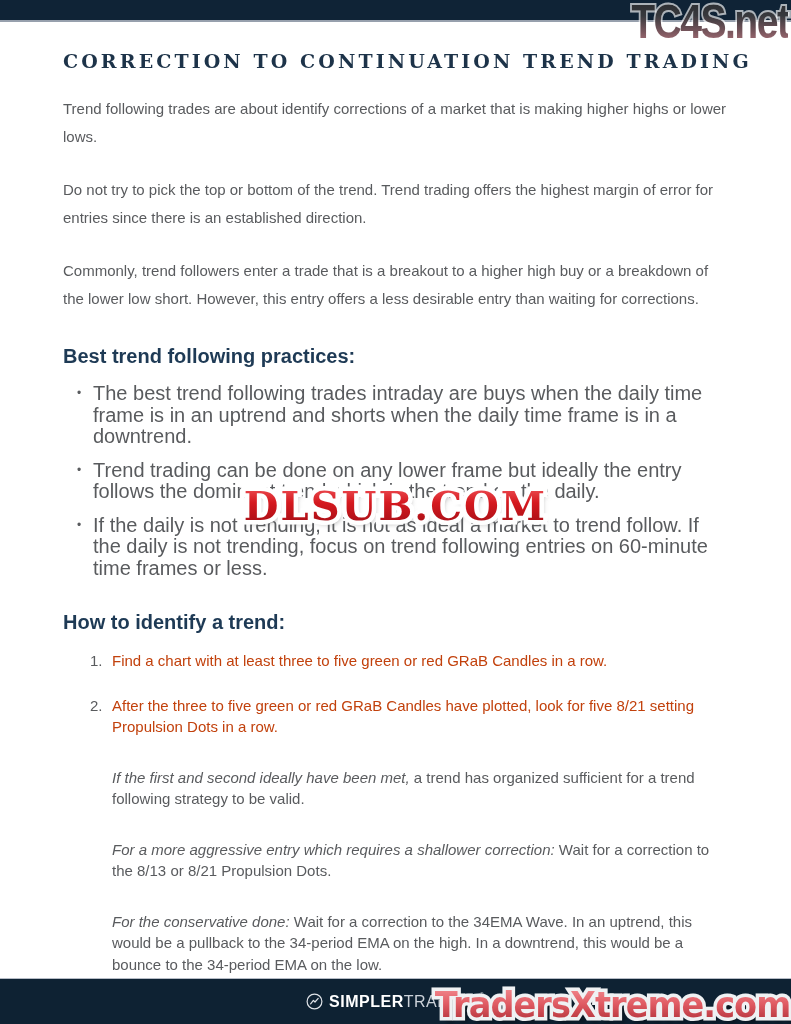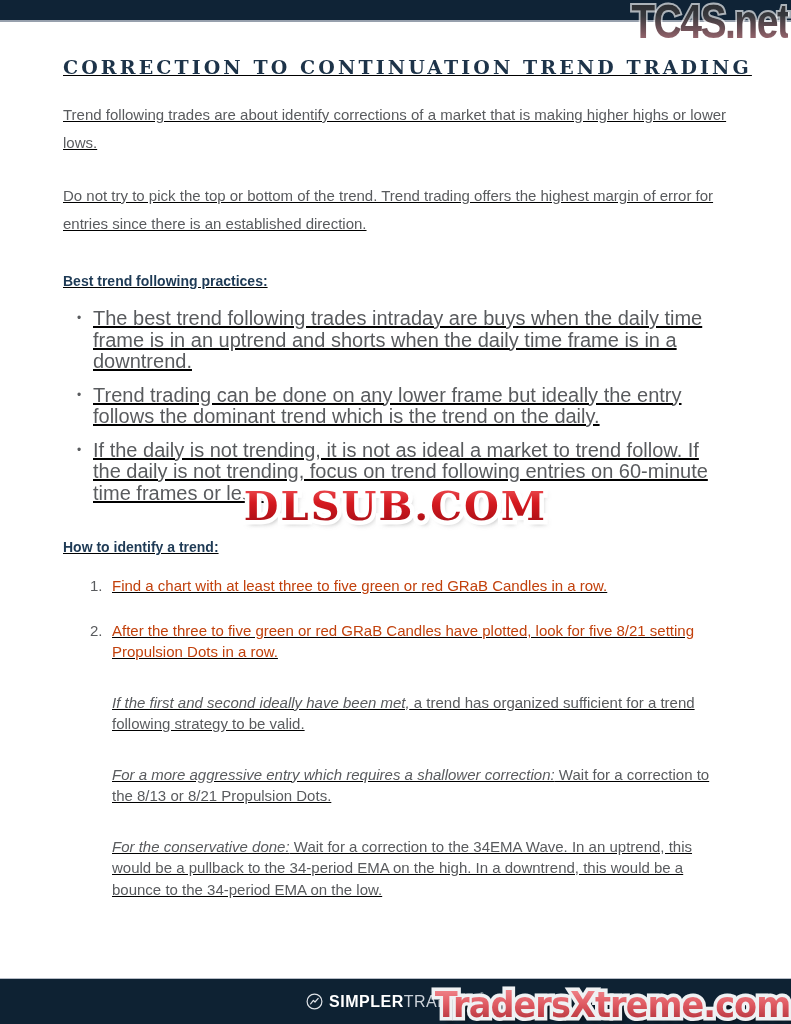--- a/index.html
+++ b/index.html
@@ -61,38 +61,38 @@
   .wm-traders .stroke {
     -webkit-text-stroke:7px #eff1f3; color:#eff1f3;
     text-shadow:3px 4px 0 #0a1520, 5px 6px 6px rgba(0,0,0,0.55);
   }
   .wm-traders .fill {
     background:linear-gradient(180deg,#f2888e 0%,#e05b63 45%,#b03038 100%);
     -webkit-background-clip:text; background-clip:text; color:transparent;
   }
 
   
-  .content { position:relative; padding:16px 64px 0 63px;text-decoration:underline; }
+  .content { position:relative; padding:10px 64px 0 63px; }
 
   .doc-title {
     margin:40px 0 0 0;
     font-family:"DejaVu Serif", serif; font-weight:bold;
     font-size:19px; line-height:23px; letter-spacing:3.1px;
     color:#1d3349; white-space:nowrap;
   }
 
   .para {
     margin:25px 0 0 0;
     font-size:15px; line-height:28px; color:#595b5e;
   }
   .para.first { margin-top:22px; }
 
   .sec-heading {
     margin:33px 0 0 0;
-    font-size:14px; line-height:20px; font-weight:bold; color:#1e3a55;
+    font-size:20px; line-height:20px; font-weight:bold; color:#1e3a55;
   }
 
   ul.bullets { margin:17px 0 0 0; padding:0; list-style:none; }
   ul.bullets li {
     position:relative; margin:0 0 12px 0; padding-left:30px;
     font-size:20px; line-height:21.5px; color:#595b5e;
   }
   ul.bullets li::before {
     content:"\2022"; position:absolute; left:14px; top:0;
     font-size:12px; color:#595b5e;
@@ -135,20 +135,21 @@
     <span class="layer stroke" aria-hidden="true">TC4S.net</span>
     <span class="layer fill">TC4S.net</span>
   </div>
 
   <div class="content">
 
     <h1 class="doc-title">CORRECTION TO CONTINUATION TREND TRADING</h1>
 
     <p class="para first">Trend following trades are about identify corrections of a market that is making higher highs or lower lows.</p>
     <p class="para">Do not try to pick the top or bottom of the trend. Trend trading offers the highest margin of error for entries since there is an established direction.</p>
+    <p class="para">Commonly, trend followers enter a trade that is a breakout to a higher high buy or a breakdown of the lower low short. However, this entry offers a less desirable entry than waiting for corrections.</p>
 
     <h2 class="sec-heading">Best trend following practices:</h2>
 
     <ul class="bullets">
       <li>The best trend following trades intraday are buys when the daily time frame is in an uptrend and shorts when the daily time frame is in a downtrend.</li>
       <li>Trend trading can be done on any lower frame but ideally the entry follows the dominant trend which is the trend on the daily.</li>
       <li>If the daily is not trending, it is not as ideal a market to trend follow. If the daily is not trending, focus on trend following entries on 60-minute time frames or less.</li>
     </ul>
 
     <h2 class="sec-heading">How to identify a trend:</h2>

